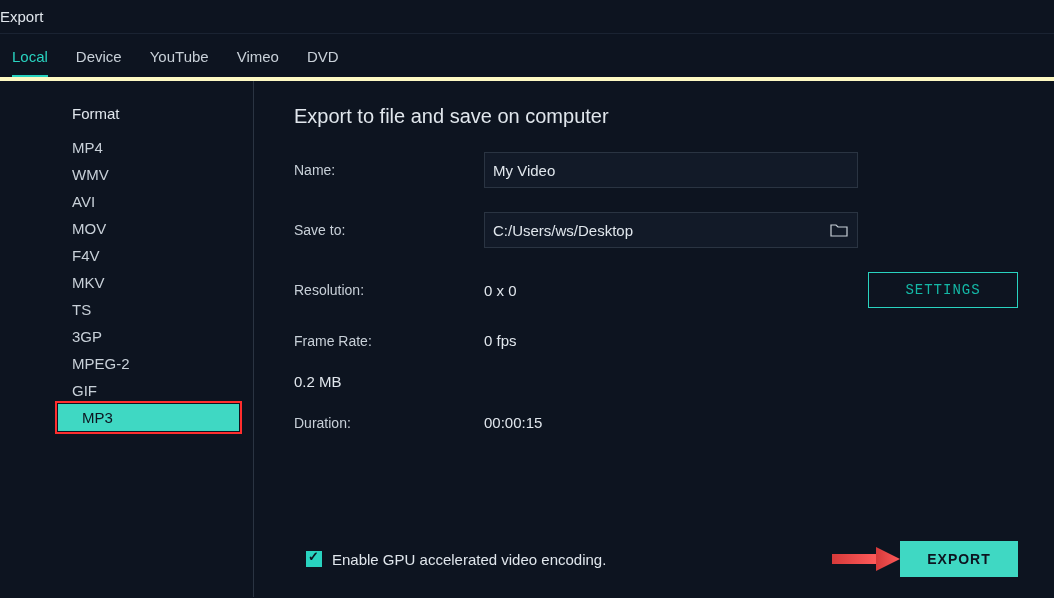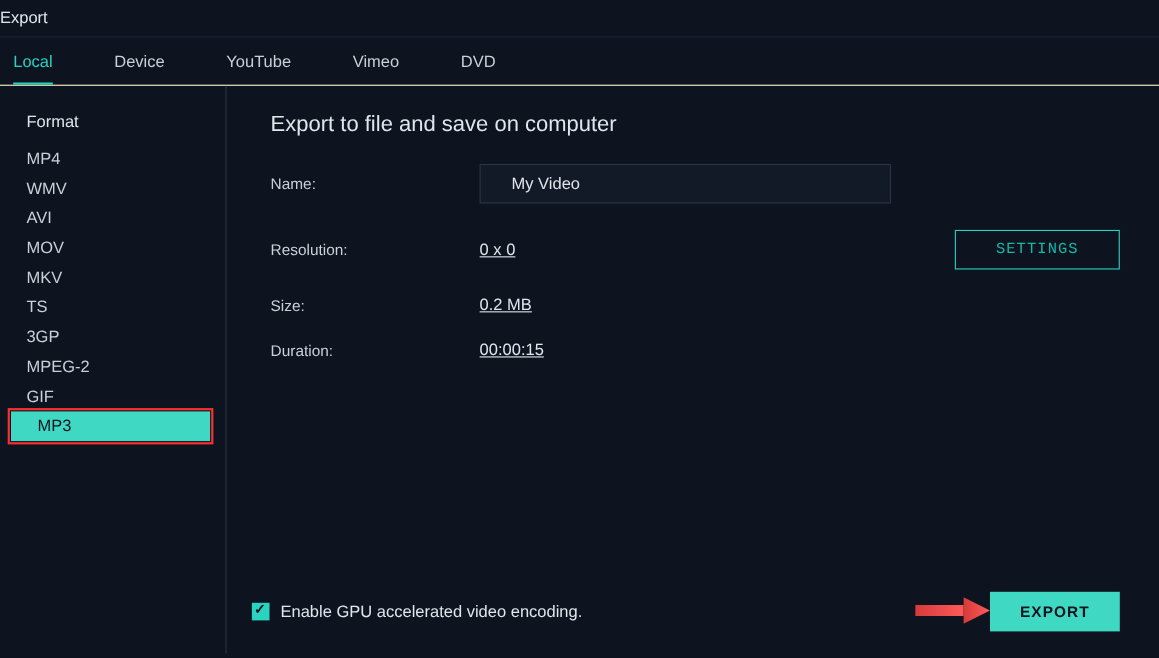--- a/index.html
+++ b/index.html
@@ -17,37 +17,38 @@
       position: relative;
     }
     .window-title {
       padding: 8px 0 8px 0;
       font-size: 15px;
       color: #e0e6ec;
       border-bottom: 1px solid #1a2332;
     }
     .tabs {
       display: flex;
-      gap: 56px;
+      gap: 28px;
       padding: 14px 0 0 12px;
-      border-bottom: 1px solid #fef9c3;
+      border-bottom: 4px solid #fef9c3;
     }
     .tab {
       padding-bottom: 10px;
       font-size: 15px;
       color: #c8d0d8;
       cursor: pointer;
     }
     .tab.active {
       color: #29d3c0;
       border-bottom: 2px solid #29d3c0;
     }
     .content {
       display: flex;
       height: calc(100% - 82px);
+      margin-left: 48px;
     }
     .sidebar {
       width: 206px;
       border-right: 1px solid #2a3442;
       padding: 24px 0 0 0;
     }
     .sidebar-heading {
       font-size: 15px;
       color: #e0e6ec;
       padding: 0 0 12px 24px;
@@ -84,21 +85,21 @@
       width: 190px;
       font-size: 14px;
       color: #c8d0d8;
     }
     .text-input {
       width: 374px;
       height: 36px;
       background: #121a28;
       border: 1px solid #2a3442;
       color: #e0e6ec;
-      padding: 0 28px;
+      padding: 0 8px;
       font-size: 15px;
     }
     .path-input-wrap {
       position: relative;
       width: 374px;
     }
     .folder-icon {
       position: absolute;
       right: 10px;
       top: 50%;
@@ -108,21 +109,20 @@
       cursor: pointer;
     }
     .folder-icon svg {
       stroke: #c8d0d8;
       fill: none;
       stroke-width: 1.2;
     }
     .form-value {
       font-size: 15px;
       color: #e0e6ec;
-      text-decoration: underline;
     }
     .settings-btn {
       margin-left: auto;
       width: 150px;
       height: 36px;
       background: transparent;
       border: 1px solid #29d3c0;
       color: #14b8a6;
       font-size: 14px;
       letter-spacing: 1px;
@@ -130,21 +130,21 @@
       font-family: Liberation Mono, monospace;
     }
     .info-row {
       display: flex;
       align-items: center;
       margin-bottom: 24px;
     }
     .bottom-bar {
       position: absolute;
       bottom: 20px;
-      left: 23px;
+      left: 52px;
       right: 36px;
       display: flex;
       align-items: center;
     }
     .checkbox-wrap {
       display: flex;
       align-items: center;
       gap: 10px;
     }
     .checkbox {
@@ -200,46 +200,61 @@
   <div class="tab">DVD</div>
 </div>
 
 <div class="content">
   <div class="sidebar">
     <div class="sidebar-heading">Format</div>
     <div class="format-item">MP4</div>
     <div class="format-item">WMV</div>
     <div class="format-item">AVI</div>
     <div class="format-item">MOV</div>
+    <div class="format-item">F4V</div>
     <div class="format-item">MKV</div>
     <div class="format-item">TS</div>
     <div class="format-item">3GP</div>
     <div class="format-item">MPEG-2</div>
     <div class="format-item">GIF</div>
     <div class="format-item selected">MP3</div>
   </div>
 
   <div class="main">
     <div class="main-heading">Export to file and save on computer</div>
 
     <div class="form-row">
       <div class="form-label">Name:</div>
       <input class="text-input" type="text" value="My Video" style="">
     </div>
 
+    <div class="form-row">
+      <div class="form-label">Save to:</div>
+      <div class="path-input-wrap">
+        <input class="text-input" type="text" value="C:/Users/ws/Desktop" style="">
+        <span class="folder-icon">
+          <svg viewBox="0 0 18 14">
+              <path d="M1 2 L1 13 L17 13 L17 4 L8 4 L6 2 Z"></path>
+            </svg>
+        </span>
+      </div>
+    </div>
 
     <div class="form-row">
       <div class="form-label">Resolution:</div>
       <div class="form-value">0 x 0</div>
       <button class="settings-btn">SETTINGS</button>
     </div>
 
-
     <div class="info-row">
-      <div class="form-label">Size:</div>
+      <div class="form-label">Frame Rate:</div>
+      <div class="form-value">0 fps</div>
+    </div>
+
+    <div class="info-row">
       <div class="form-value">0.2 MB</div>
     </div>
 
     <div class="info-row">
       <div class="form-label">Duration:</div>
       <div class="form-value">00:00:15</div>
     </div>
 
     <div class="bottom-bar">
       <div class="checkbox-wrap">

